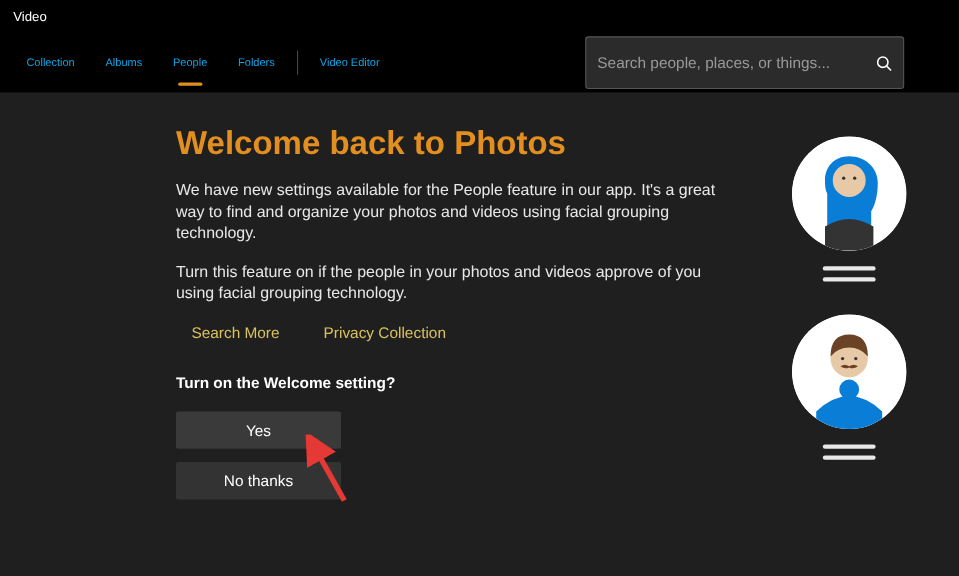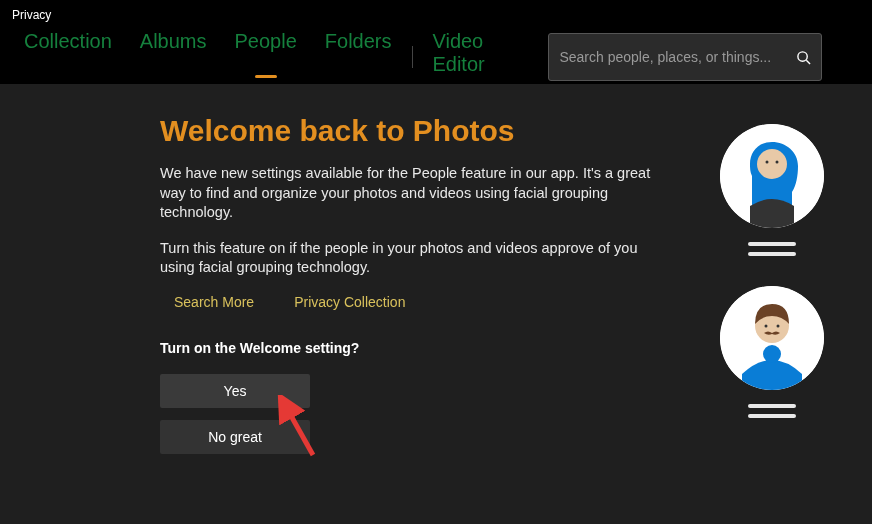--- a/index.html
+++ b/index.html
@@ -25,22 +25,23 @@
       background: #000;
       display: flex;
       align-items: center;
       padding: 0 10px;
       gap: 0;
     }
     .tab {
       padding: 0 14px;
       height: 54px;
       display: flex;
-      font-size: 20px;
-      color: #15803d;
+      align-items: center;
+      font-size: 10px;
+      color: #0ea5e9;
       position: relative;
       cursor: pointer;
     }
     .tab.active::after {
       content: "";
       position: absolute;
       bottom: 6px;
       left: 50%;
       transform: translateX(-50%);
       width: 22px;
@@ -168,21 +169,21 @@
       position: absolute;
       left: 275px;
       top: 395px;
       pointer-events: none;
     }
   </style>
 </head>
 <body>
 
 <div class="titlebar">
-  <span>Privacy</span>
+  <span>Video</span>
 </div>
 
 <div class="navbar">
   <div class="tab">
       <span>Collection</span>
     </div>
   <div class="tab">
       <span>Albums</span>
     </div>
   <div class="tab active">
@@ -213,21 +214,21 @@
     <div class="links">
       <span class="link">Search More</span>
       <span class="link">Privacy Collection</span>
     </div>
     <p class="question">Turn on the Welcome setting?</p>
     <div class="button-row">
       <button class="btn btn-yes">
           <span>Yes</span>
         </button>
       <button class="btn btn-no">
-          <span>No great</span>
+          <span>No thanks</span>
         </button>
     </div>
   </div>
 
   <div class="side">
     <div class="card">
       <div class="avatar">
         <svg viewBox="0 0 104 104" width="104" height="104">
           <circle cx="52" cy="52" r="52" fill="#fff"></circle>
           <path d="M52 18 C38 18 30 28 30 40 C30 44 30 48 32 52 L32 80 C32 90 42 98 52 98 L72 98 L72 68 C76 62 78 52 78 42 C78 28 66 18 52 18 Z" fill="#0a7dd6"></path>

